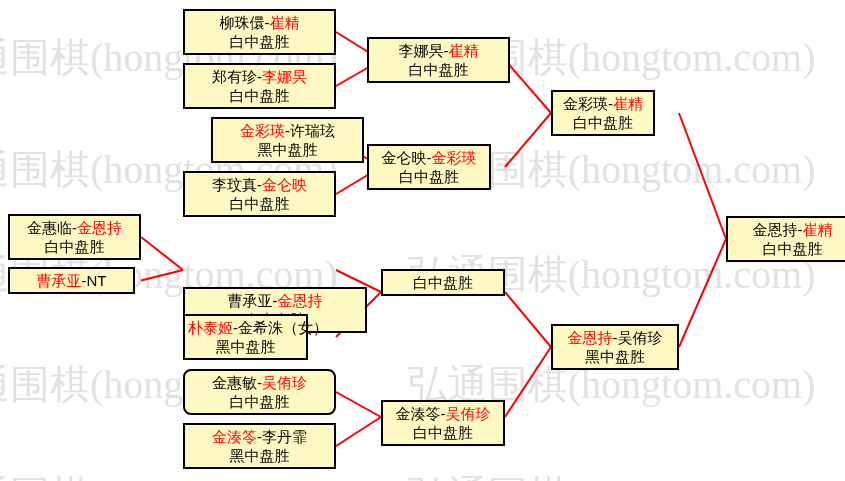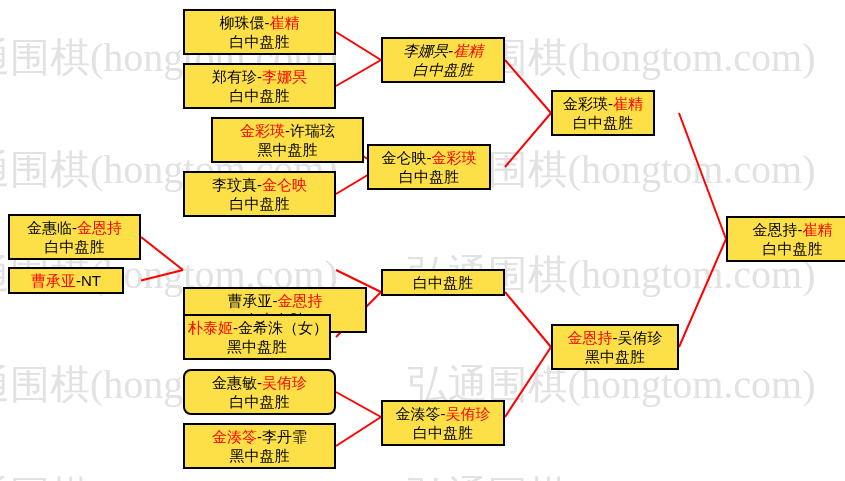--- a/index.html
+++ b/index.html
@@ -9,21 +9,21 @@
   
   .watermark{position:absolute;left:0;top:0;width:100%;height:100%;pointer-events:none;
              font-family:"Liberation Serif","DejaVu Serif",serif;font-size:40px;color:#e2e2e2;z-index:0;}
   .wm-row{position:absolute;left:-70px;white-space:nowrap;}
   .wm-row span{margin-right:70px;}
 
   
   #connectors{position:absolute;left:0;top:0;z-index:1;}
 
   
-  .box{position:absolute;z-index:2;background:#fde047;border:2px solid #000;box-sizing:border-box;
+  .box{position:absolute;z-index:2;background:#fef9c3;border:2px solid #000;box-sizing:border-box;
        text-align:center;font-size:15px;line-height:19px;padding:2px 3px;white-space:nowrap;}
   .box .name,.box .result{display:block;}
   .win{color:#ff0000;}
 </style>
 </head>
 <body>
 
 <div class="stage">
 
   <div class="watermark">
@@ -50,21 +50,21 @@
       <line x1="505" y1="292" x2="551" y2="347" stroke="#ff0000" stroke-width="2"></line>
       <line x1="505" y1="417" x2="551" y2="347" stroke="#ff0000" stroke-width="2"></line>
       <line x1="679" y1="113" x2="726" y2="239" stroke="#ff0000" stroke-width="2"></line>
       <line x1="679" y1="347" x2="726" y2="239" stroke="#ff0000" stroke-width="2"></line>
     </svg>
 
   <div class="box" style="left:8px;top:214px;width:133px;">
     <span class="name"><span>金惠临</span><span class="sep">-</span><span class="win">金恩持</span></span>
     <span class="result">白中盘胜</span>
   </div>
-  <div class="box" style="left:8px;top:267px;width:116px;text-align:center;">
+  <div class="box" style="left:8px;top:267px;width:127px;text-align:center;">
     <span class="name"><span class="win">曹承亚</span><span class="sep">-</span><span>NT</span></span>
 
   </div>
 
   <div class="box" style="left:183px;top:9px;width:153px;">
     <span class="name"><span>柳珠儇</span><span class="sep">-</span><span class="win">崔精</span></span>
     <span class="result">白中盘胜</span>
   </div>
   <div class="box" style="left:183px;top:63px;width:153px;">
     <span class="name"><span>郑有珍</span><span class="sep">-</span><span class="win">李娜昗</span></span>
@@ -75,34 +75,34 @@
     <span class="result">黑中盘胜</span>
   </div>
   <div class="box" style="left:183px;top:171px;width:153px;">
     <span class="name"><span>李玟真</span><span class="sep">-</span><span class="win">金仑映</span></span>
     <span class="result">白中盘胜</span>
   </div>
   <div class="box" style="left:183px;top:247px;width:184px;margin-top:40px;">
     <span class="name"><span>曹承亚</span><span class="sep">-</span><span class="win">金恩持</span></span>
     <span class="result">白中盘胜</span>
   </div>
-  <div class="box" style="left:183px;top:314px;width:148px;">
+  <div class="box" style="left:183px;top:314px;width:125px;">
     <span class="name"><span class="win">朴泰姬</span><span class="sep">-</span><span>金希洙（女）</span></span>
     <span class="result">黑中盘胜</span>
   </div>
   <div class="box" style="left:183px;top:369px;width:153px;border-radius:8px;">
     <span class="name"><span>金惠敏</span><span class="sep">-</span><span class="win">吴侑珍</span></span>
     <span class="result">白中盘胜</span>
   </div>
   <div class="box" style="left:183px;top:423px;width:153px;">
     <span class="name"><span class="win">金湊笭</span><span class="sep">-</span><span>李丹霏</span></span>
     <span class="result">黑中盘胜</span>
   </div>
 
-  <div class="box" style="left:381px;top:37px;width:124px;font-style:italic;">
+  <div class="box" style="left:367px;top:37px;width:143px;">
     <span class="name"><span>李娜昗</span><span class="sep">-</span><span class="win">崔精</span></span>
     <span class="result">白中盘胜</span>
   </div>
   <div class="box" style="left:367px;top:144px;width:124px;">
     <span class="name"><span>金仑映</span><span class="sep">-</span><span class="win">金彩瑛</span></span>
     <span class="result">白中盘胜</span>
   </div>
   <div class="box" style="left:381px;top:269px;width:124px;">
     <span class="result">白中盘胜</span>
   </div>

